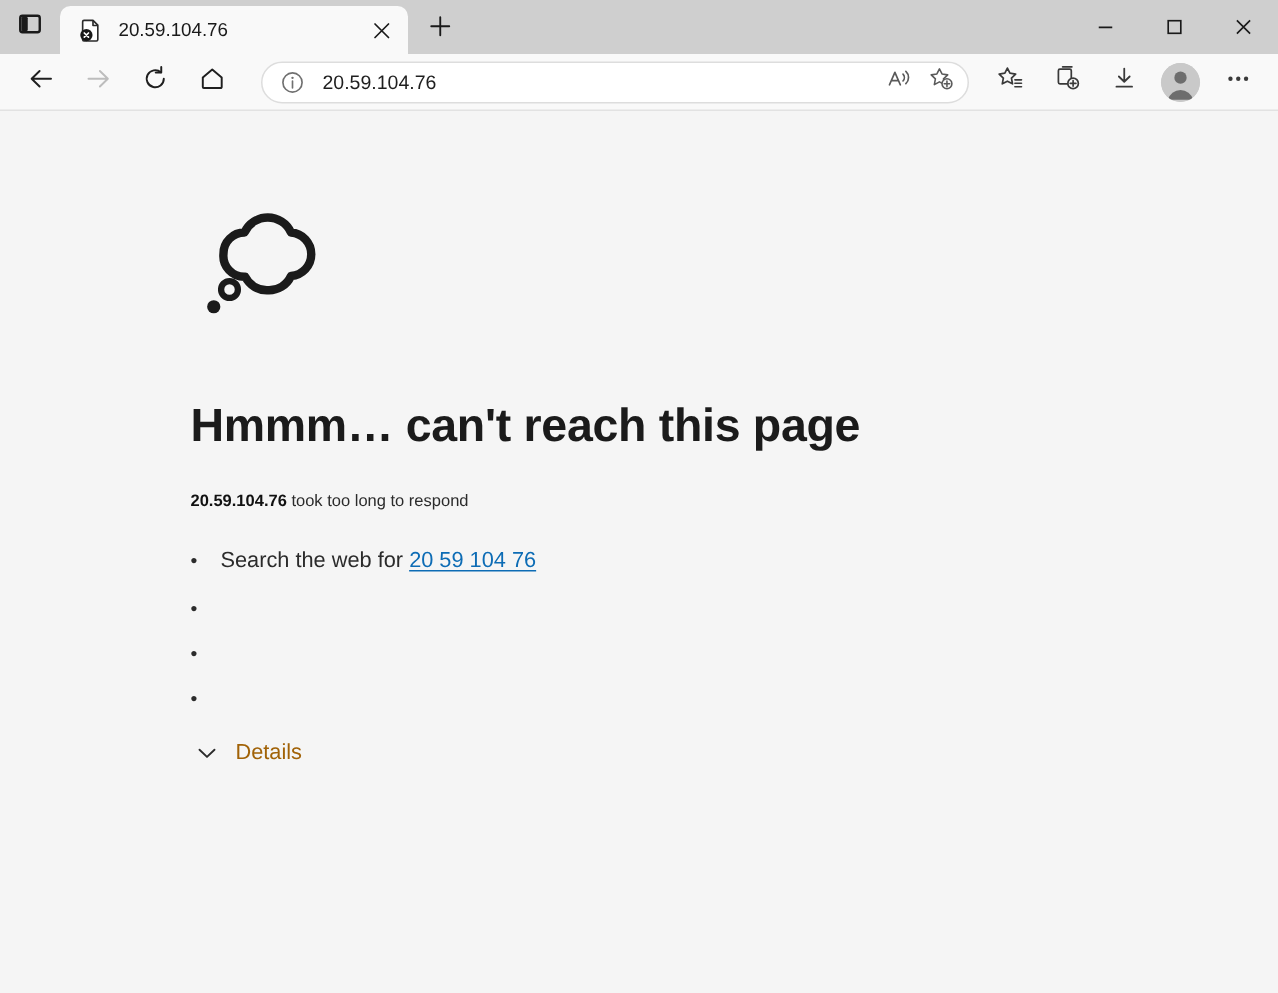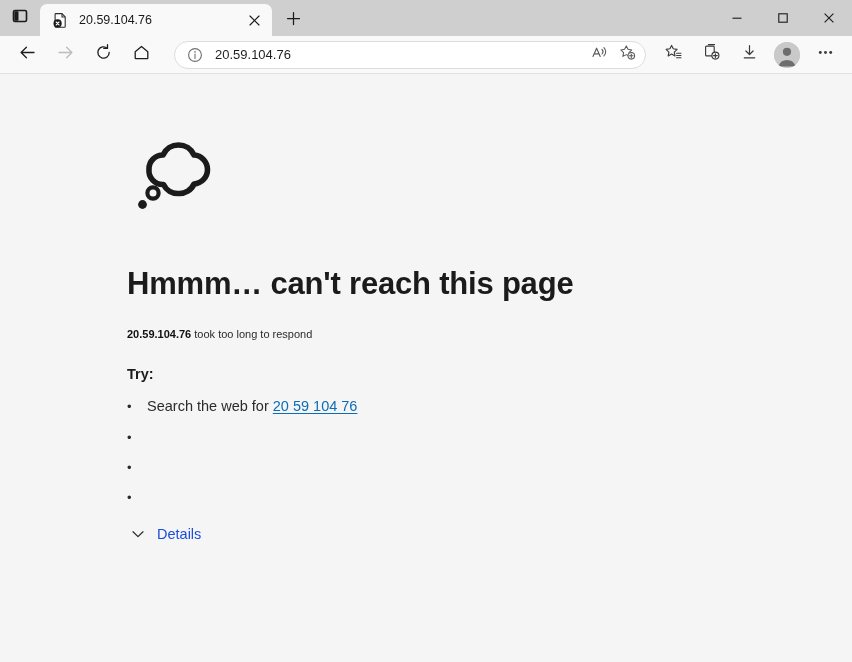--- a/index.html
+++ b/index.html
@@ -274,21 +274,21 @@
   .details-chevron {
     width: 22px;
     flex: 0 0 auto;
     display: flex;
     align-items: center;
     justify-content: center;
   }
 
   .details-label {
     font-size: 14.5px;
-    color: #1d4ed8;
+    color: #a16207;
     margin-left: 8px;
   }
 </style>
 </head>
 <body>
 
 <div class="titlebar">
 
   <div class="tab-actions-btn">
     <span>
@@ -479,21 +479,20 @@
       <circle cx="15.5" cy="74.5" r="4.4" fill="#1b1b1b"></circle>
     </svg>
   </div>
 
   <div class="page-heading">Hmmm… can't reach this page</div>
 
   <div class="summary">
     <strong>20.59.104.76</strong><span> took too long to respond</span>
   </div>
 
-  <div class="try-label">Try:</div>
 
   <ul class="try-list">
 
     <li class="try-item">
       <span class="bullet">•</span>
       <span><span>Search the web for </span><a class="link" href="#">20 59 104 76</a></span>
     </li>
 
     <li class="try-item">
       <span class="bullet">•</span>

